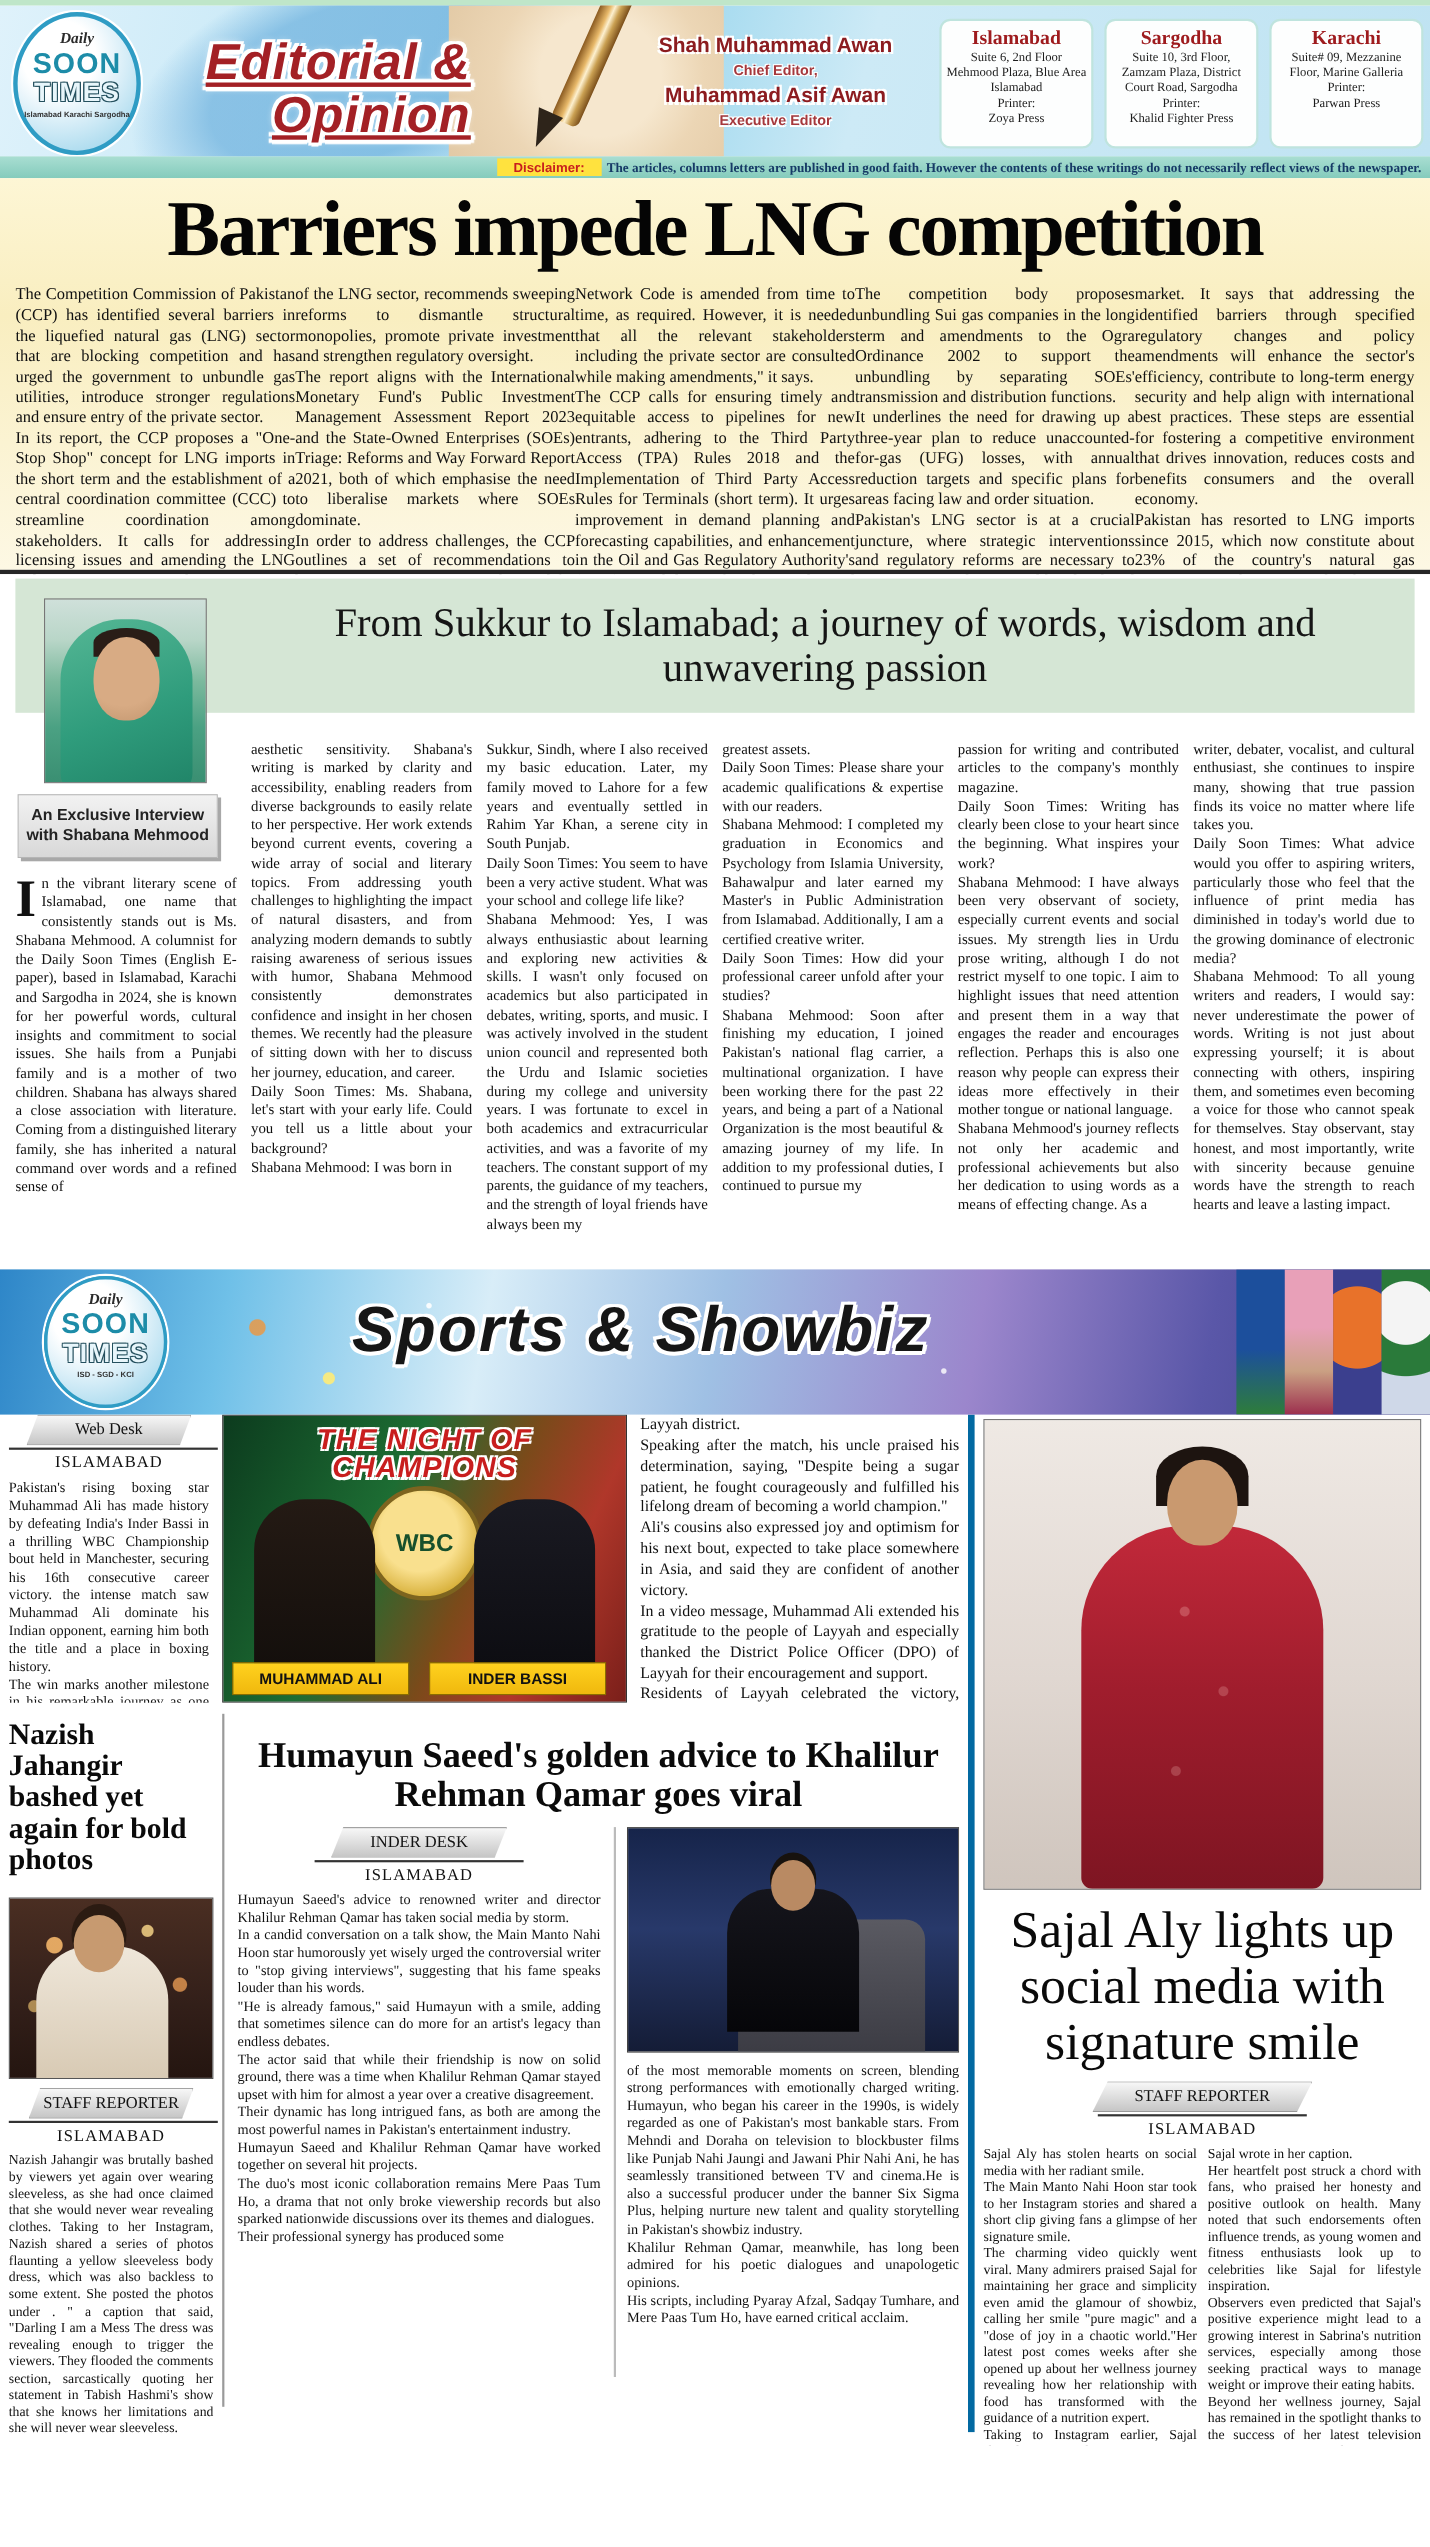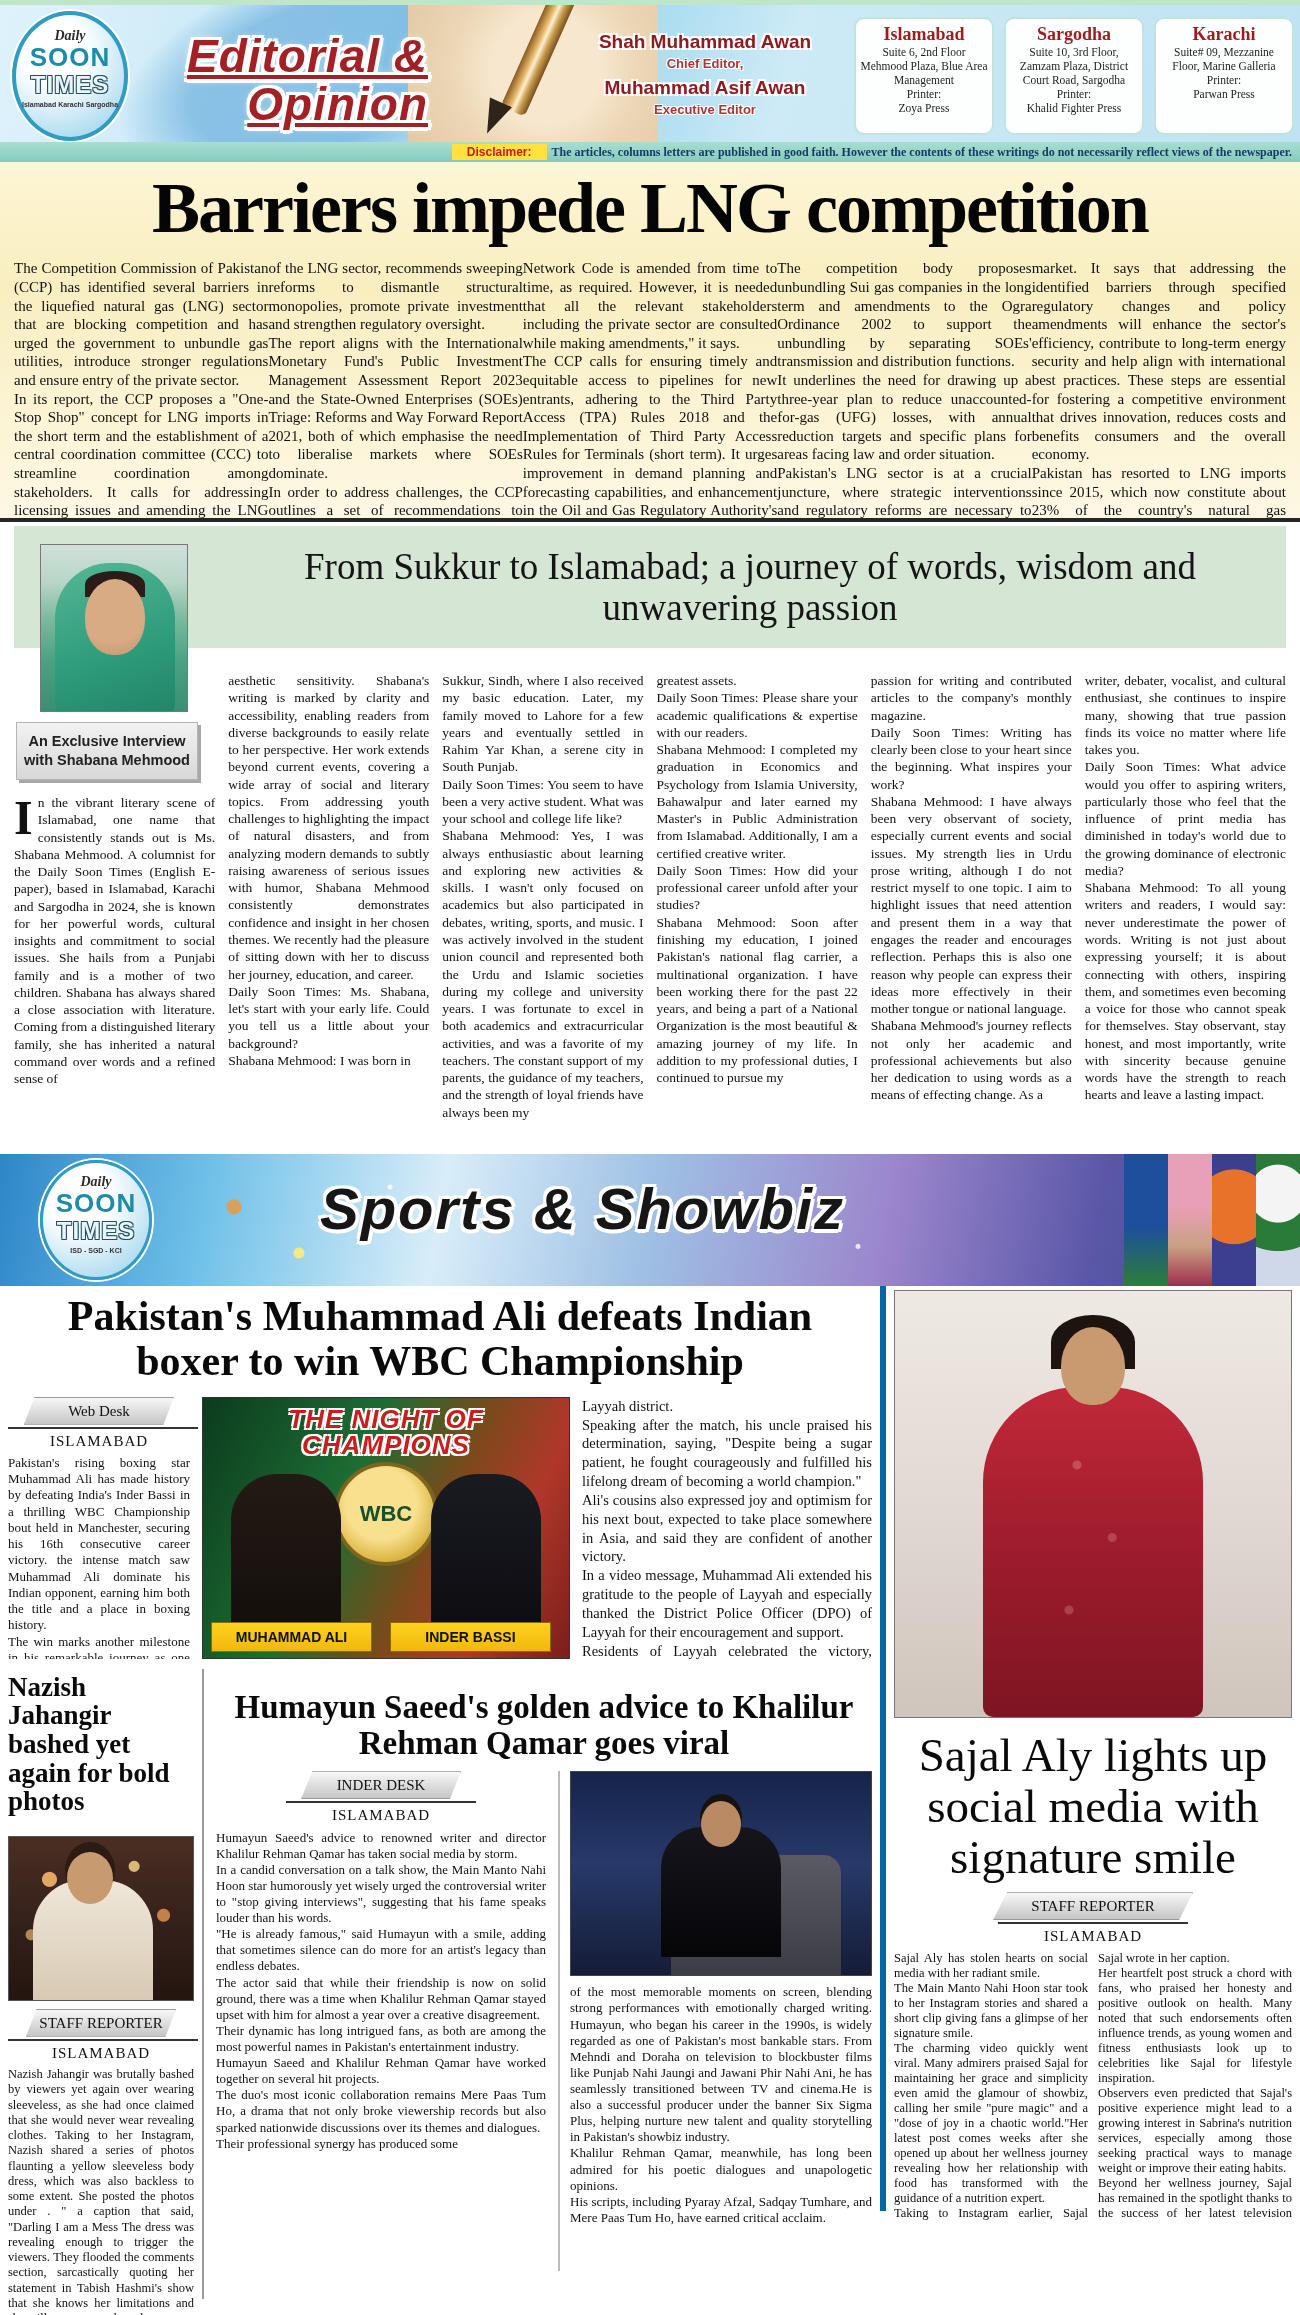--- a/index.html
+++ b/index.html
@@ -196,21 +196,21 @@
     </div>
     <div class="editors">
       <div class="ed-name">Shah Muhammad Awan</div>
       <div class="ed-role">Chief Editor,</div>
       <div class="ed-name">Muhammad Asif Awan</div>
       <div class="ed-role">Executive Editor</div>
     </div>
     <div class="offices">
       <div class="office">
         <div class="office-city">Islamabad</div>
-        <div class="office-addr">Suite 6, 2nd Floor Mehmood Plaza, Blue Area Management</div>
+        <div class="office-addr">Suite 6, 2nd Floor Mehmood Plaza, Blue Area Islamabad</div>
         <div class="office-printer-label">Printer:</div>
         <div class="office-printer">Zoya Press</div>
       </div>
       <div class="office">
         <div class="office-city">Sargodha</div>
         <div class="office-addr">Suite 10, 3rd Floor, Zamzam Plaza, District Court Road, Sargodha</div>
         <div class="office-printer-label">Printer:</div>
         <div class="office-printer">Khalid Fighter Press</div>
       </div>
       <div class="office">
@@ -292,21 +292,20 @@
       <div class="cslice c1"></div>
       <div class="cslice c2"></div>
       <div class="cslice c3"></div>
       <div class="cslice c4"></div>
     </div>
   </section>
 
   <div class="bottom">
     <div class="bz-left">
 
-      <h2 class="box-head">Pakistan's Muhammad Ali defeats Indian boxer to win WBC Championship</h2>
       <div class="box-row">
         <div class="box-c1">
           <div class="tag">Web Desk</div>
           <div class="tagline"></div>
           <div class="dateline">ISLAMABAD</div>
           <div class="box-body">Pakistan's rising boxing star Muhammad Ali has made history by defeating India's Inder Bassi in a thrilling WBC Championship bout held in Manchester, securing his 16th consecutive career victory.  the intense match saw Muhammad Ali dominate his Indian opponent, earning him both the title and a place in boxing history.
 The win marks another milestone in his remarkable journey as one of Pakistan's most promising boxers. Ali hails from Pir of Swag Sharif village in Karor Lal Esan,</div>
         </div>
         <div class="box-photo">
           <div class="np-title">THE NIGHT OF CHAMPIONS</div>

